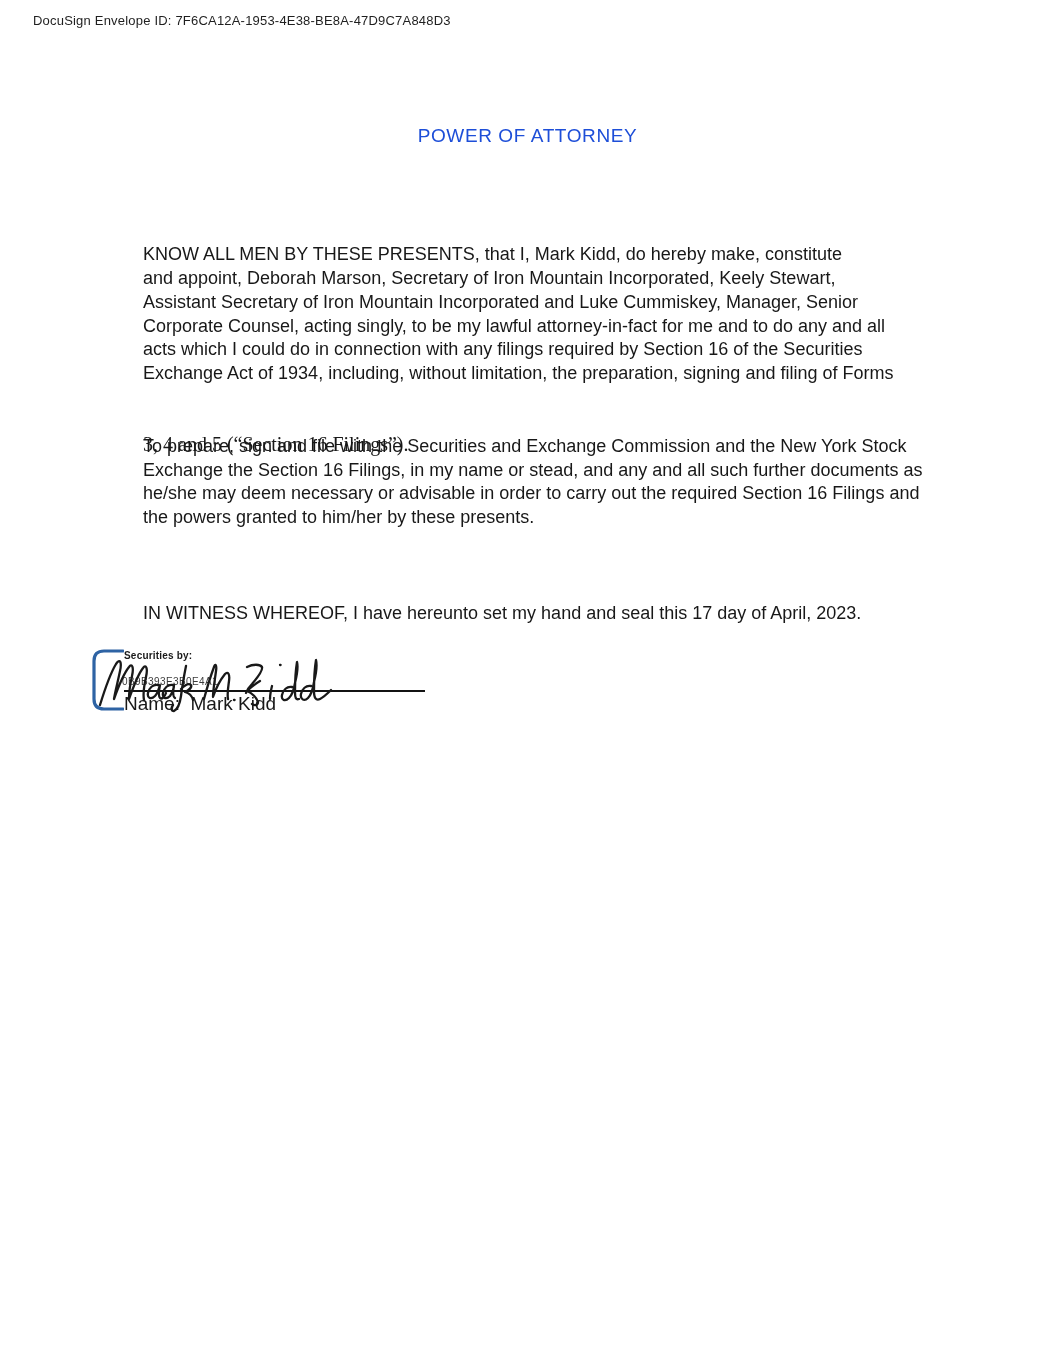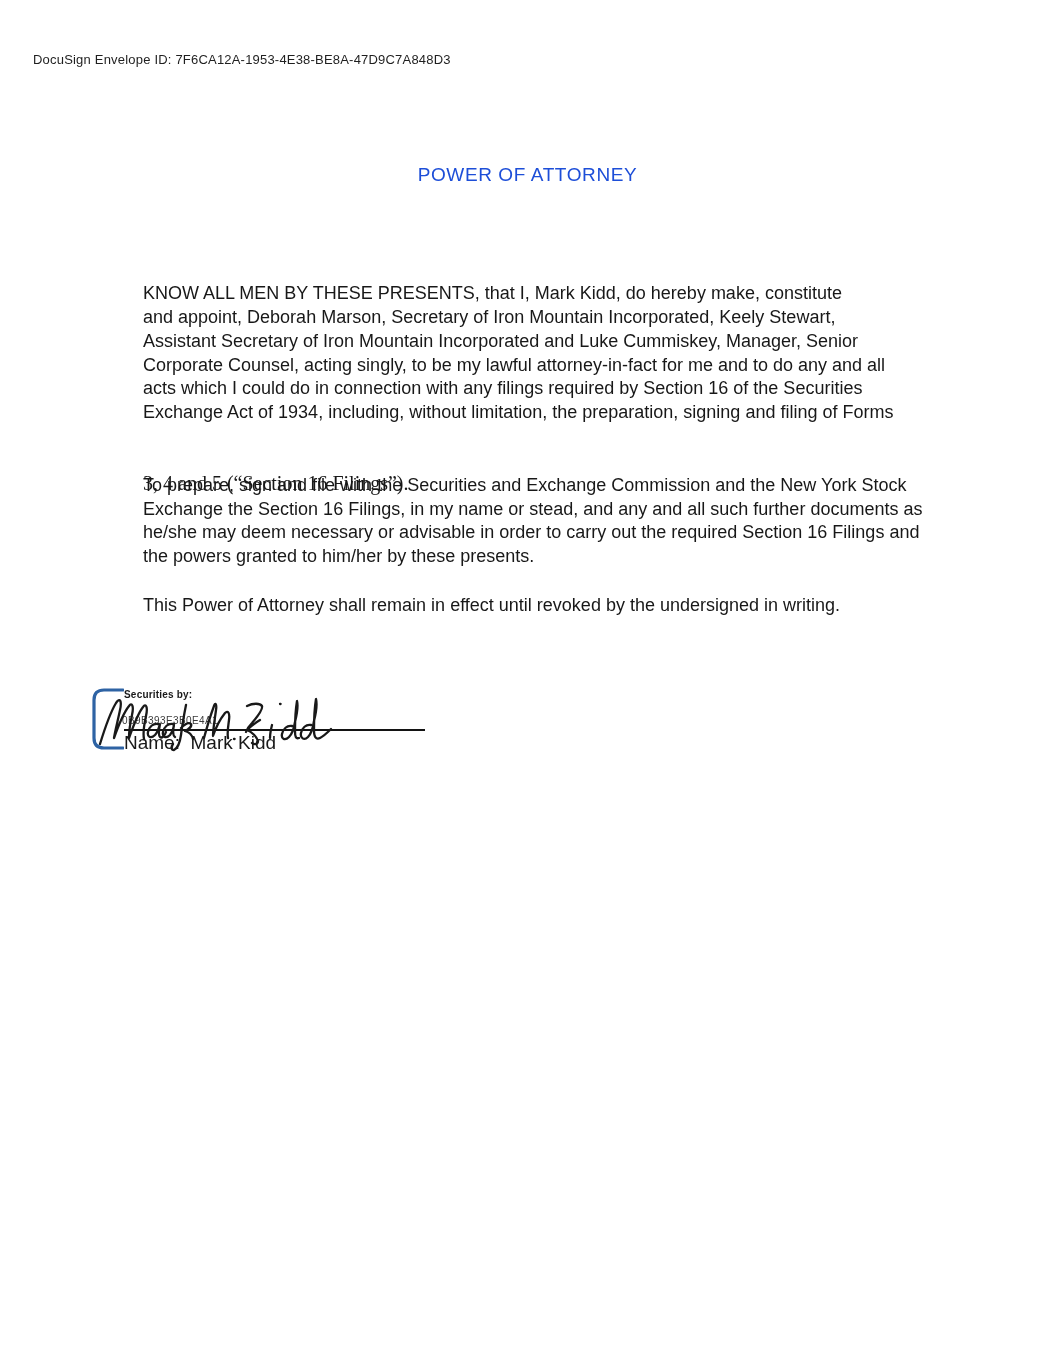--- a/index.html
+++ b/index.html
@@ -4,21 +4,21 @@
 <style>
   html, body { margin: 0; padding: 0; }
   body {
     width: 1055px; height: 1365px;
     background: #ffffff;
     font-family: "Liberation Sans", sans-serif;
     color: #1b1b1b;
     position: relative;
     overflow: hidden;
   }
-  .page { position: absolute; inset: 0; background: #ffffff; margin-top: 39px; }
+  .page { position: absolute; inset: 0; background: #ffffff; }
 
   .envelope-id {
     position: absolute; left: 33px; top: 13px;
     font-size: 13px; letter-spacing: 0.2px; color: #1f1f1f;
     white-space: pre;
   }
 
   .doc-title {
     position: absolute; left: 0; right: 0; top: 125px;
     margin: 0; text-align: center;
@@ -82,22 +82,22 @@
 Exchange Act of 1934, including, without limitation, the preparation, signing and filing of Forms</div>
     <div class="serif-line">3, 4 and 5 (“Section 16 Filings”).</div>
   </div>
 
 
   <div class="para" style="top:435px">To prepare, sign and file with the Securities and Exchange Commission and the New York Stock
 Exchange the Section 16 Filings, in my name or stead, and any and all such further documents as
 he/she may deem necessary or advisable in order to carry out the required Section 16 Filings and
 the powers granted to him/her by these presents.</div>
 
-  <div class="para" style="top:555px">This Power of Attorney shall remain in effect until revoked by the undersigned in writing.</div>
 
+  <div class="para" style="top:602px">IN WITNESS WHEREOF, I have hereunto set my hand and seal this 17 day of April, 2023.</div>
 
   <svg class="sig-bracket" viewBox="0 0 34 64" aria-hidden="true">
     <path d="M33,3 L14,3 Q4,3 4,13 L4,51 Q4,61 14,61 L33,61" fill="none" stroke-width="3.2" stroke-linejoin="round" stroke-linecap="round" stroke="#2e63a4"></path>
   </svg>
 
   <div class="docusigned-by">Securities by:</div>
 
   <svg class="sig-script" viewBox="0 0 242 62" aria-hidden="true">
     <path fill="none" stroke-width="2.3" stroke-linecap="round" stroke-linejoin="round" d="M6,53 C10,40 16,22 22,12 C26,6 28,10 26,19 C24,29 21,40 20,47
              C25,33 31,20 35,15 C38,11 40,15 38,24 C36,33 35,42 35,47

